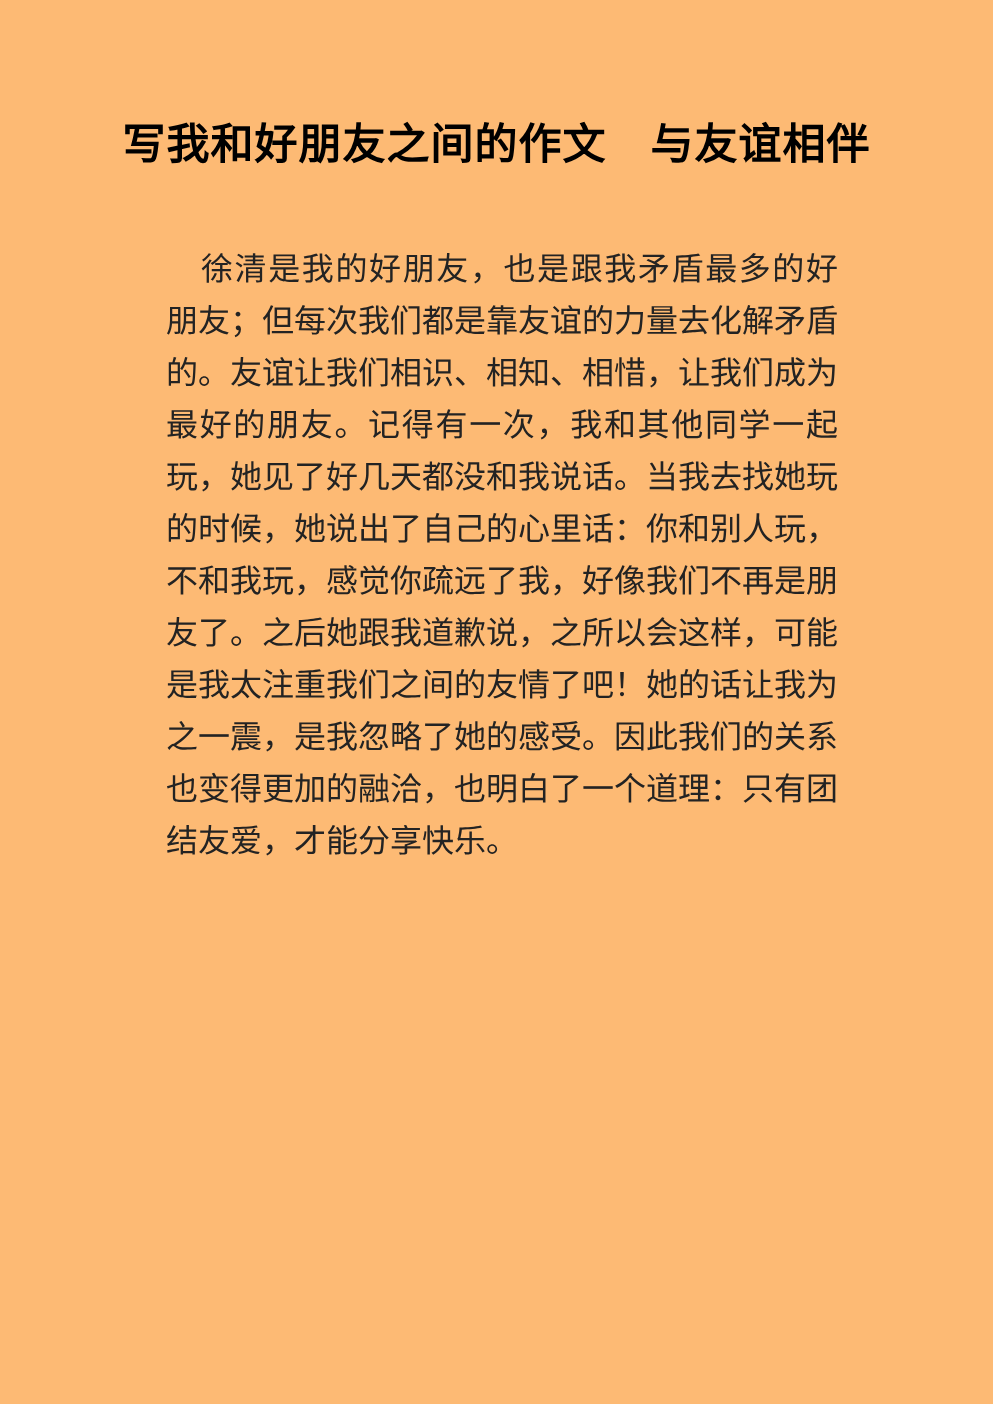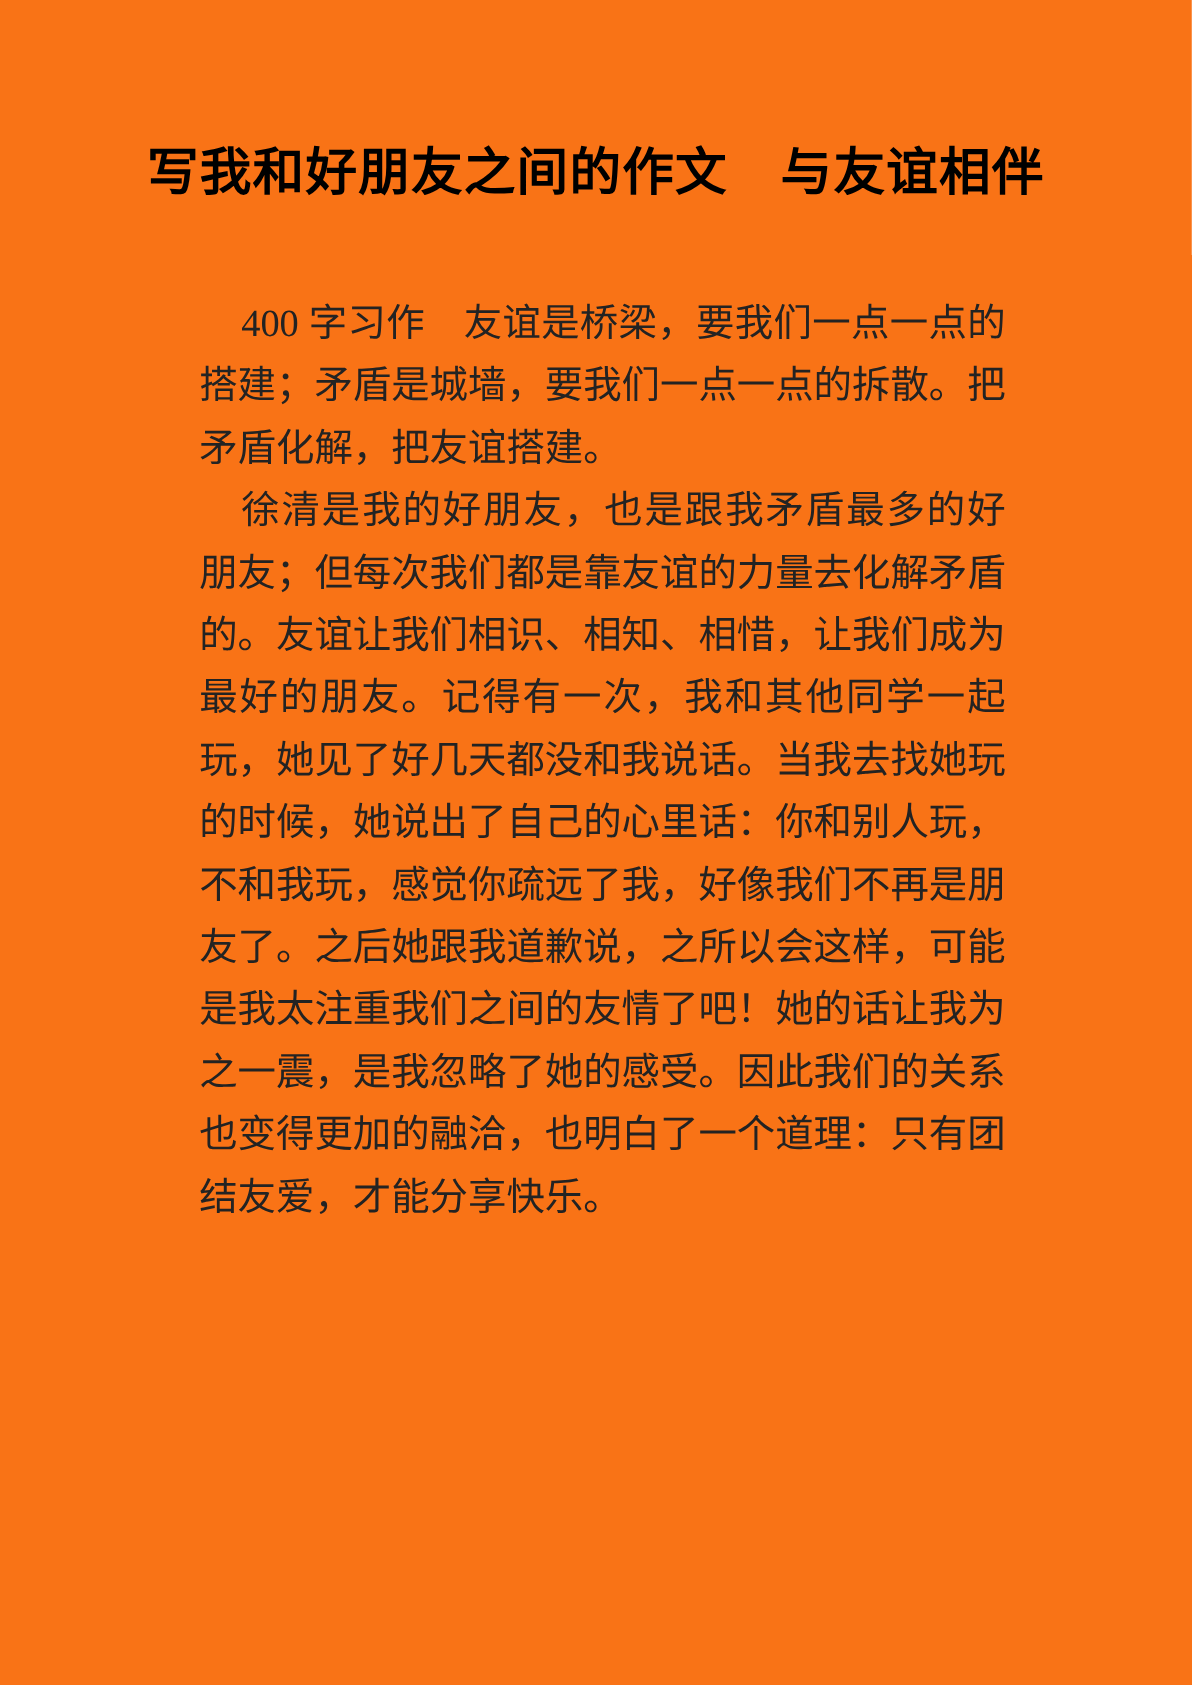--- a/index.html
+++ b/index.html
@@ -9,21 +9,21 @@
   body {
     width: 993px;
     height: 1404px;
     background: #ffffff;
     font-family: "Liberation Serif", "DejaVu Serif", serif;
   }
   .page {
     position: relative;
     width: 993px;
     height: 1404px;
-    background: #f97316;
+    background: #fdba74;
     overflow: hidden;
   }
   .doc-title {
     position: absolute;
     top: 118px;
     left: 0;
     width: 100%;
     margin: 0;
     text-align: center;
     font-family: "Liberation Sans", "DejaVu Sans", sans-serif;
@@ -52,16 +52,15 @@
     word-break: break-all;
   }
 </style>
 </head>
 <body>
 
 <div class="page">
   <h1 class="doc-title">写我和好朋友之间的作文　与友谊相伴</h1>
 
   <div class="essay-body">
-    <p>400 字习作　友谊是桥梁，要我们一点一点的搭建；矛盾是城墙，要我们一点一点的拆散。把矛盾化解，把友谊搭建。</p>
     <p>徐清是我的好朋友，也是跟我矛盾最多的好朋友；但每次我们都是靠友谊的力量去化解矛盾的。友谊让我们相识、相知、相惜，让我们成为最好的朋友。记得有一次，我和其他同学一起玩，她见了好几天都没和我说话。当我去找她玩的时候，她说出了自己的心里话：你和别人玩，不和我玩，感觉你疏远了我，好像我们不再是朋友了。之后她跟我道歉说，之所以会这样，可能是我太注重我们之间的友情了吧！她的话让我为之一震，是我忽略了她的感受。因此我们的关系也变得更加的融洽，也明白了一个道理：只有团结友爱，才能分享快乐。</p>
   </div>
 </div>
 
 </body></html>

